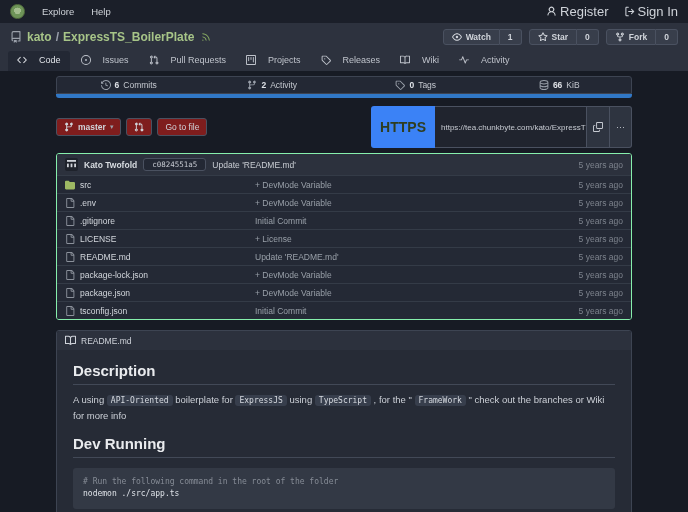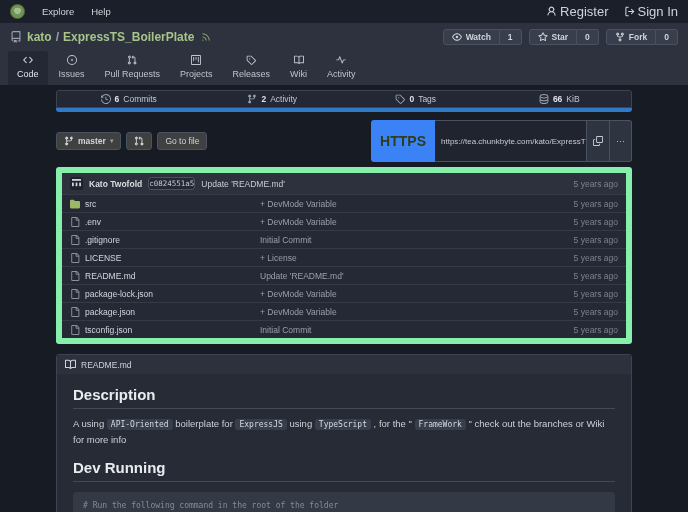--- a/index.html
+++ b/index.html
@@ -26,53 +26,53 @@
   .repo-title { font-size:12px; color:#a7c588; display:flex; gap:4px; align-items:center; }
   .repo-title .sep { color:#9aa0aa; }
   .rss { color:#87ab63; margin-left:2px; }
   .actions { margin-left:auto; display:flex; gap:7px; }
   .seg { display:flex; }
   .action-btn { display:flex; gap:4px; align-items:center; background:#383e4b; border:1px solid #4a5160;
                 color:#d0d4da; font-size:8.5px; padding:2px 8px; border-radius:3px 0 0 3px; cursor:pointer; }
   .action-count { background:#383e4b; border:1px solid #4a5160; border-left:none; font-size:8.5px;
                   padding:2px 8px; border-radius:0 3px 3px 0; color:#d0d4da; display:flex; align-items:center; cursor:pointer; }
   .tabs { display:flex; padding:3px 8px 0; gap:2px; align-items:flex-end; }
-  .tab { display:flex; gap:4px; align-items:center; padding:4px 9px 6px; font-size:9px; color:#bfc3cb;
-         border-radius:3px 3px 0 0; cursor:pointer;flex-direction:column; }
+  .tab { display:flex; gap:12px; align-items:center; padding:4px 9px 6px; font-size:9px; color:#bfc3cb;
+         border-radius:3px 3px 0 0; cursor:pointer; }
   .tab.active { background:#232834; color:#e0e3e8; }
 
   
   .main { width:576px; margin:5px auto 0; }
   .stats { display:flex; border:1px solid #3d4452; background:#232834; border-radius:3px 3px 0 0; }
   .stat { flex:1; display:flex; justify-content:center; align-items:center; gap:4px; padding:3px 0;
           font-size:8.5px; color:#c3c7ce; }
   .stat .ic { color:#9aa0aa; }
   .stat b { color:#dfe2e7; }
   .langbar { height:4px; background:#3178c6; border-radius:0 0 3px 3px; }
 
   .toolbar { display:flex; margin:8px 0 5px; align-items:center; gap:5px; }
-  .btn { display:inline-flex; align-items:center; gap:4px; background:#404040; border:1px solid #4a5160;
+  .btn { display:inline-flex; align-items:center; gap:4px; background:#7f1d1d; border:1px solid #4a5160;
          color:#d0d4da; font-size:8.5px; padding:3px 7px; border-radius:3px; cursor:pointer; }
   .caret { font-size:7px; color:#9aa0aa; }
   .clone { margin-left:auto; display:flex; align-items:stretch; }
   .https { background:#3b82f6; color:#2f3d1f; font-weight:bold; font-size:14px; padding:13px 9px;
            border-radius:3px 0 0 3px; display:flex; align-items:center; cursor:pointer; }
   .url { background:#20242e; border:1px solid #4a5160; border-left:0; color:#c6cad1; font-size:8px;
          padding:0 6px; display:flex; align-items:center; width:152px; overflow:hidden; white-space:nowrap; }
   .iconbtn { background:#2e3440; border:1px solid #4a5160; border-left:0; color:#c6cad1; padding:0 6px;
              display:flex; align-items:center; font-size:9px; cursor:pointer; }
   .iconbtn.last { border-radius:0 3px 3px 0; }
 
-  .filebox { border:6px solid #86efac; border-radius:3px; overflow:hidden; margin-top:2px; }
+  .filebox { border:1px solid #86efac; border-radius:3px; overflow:hidden; margin-top:2px; }
   .commitrow { background:#2c313d; display:flex; align-items:center; gap:6px; padding:4px 8px; font-size:8.5px; }
   .avatar { width:13px; height:13px; border-radius:2px; background:#1e222b; display:flex;
             align-items:center; justify-content:center; color:#cfd3d9; }
   .author { font-weight:bold; color:#d8dce1; }
   .hash { font-family:"DejaVu Sans Mono", monospace; font-size:7.5px; background:#232834;
-          border:1px solid #4a5160; border-radius:3px; padding:1px 0; color:#c6cad1; }
+          border:1px solid #4a5160; border-radius:3px; padding:1px 8px; color:#c6cad1; }
   .commit-msg { color:#c9cdd3; }
   .commit-time { margin-left:auto; color:#7d838d; }
 
   .frow { display:flex; align-items:center; background:#242935; border-top:1px solid #343b47;
           padding:3.5px 8px; font-size:8.5px; }
   .fname { width:190px; display:flex; gap:5px; align-items:center; color:#d3d7dd; }
   .folder-ic { color:#9db863; }
   .file-ic { color:#8b919b; }
   .fmsg { flex:1; color:#99a0a9; }
   .ftime { color:#7d838d; }

